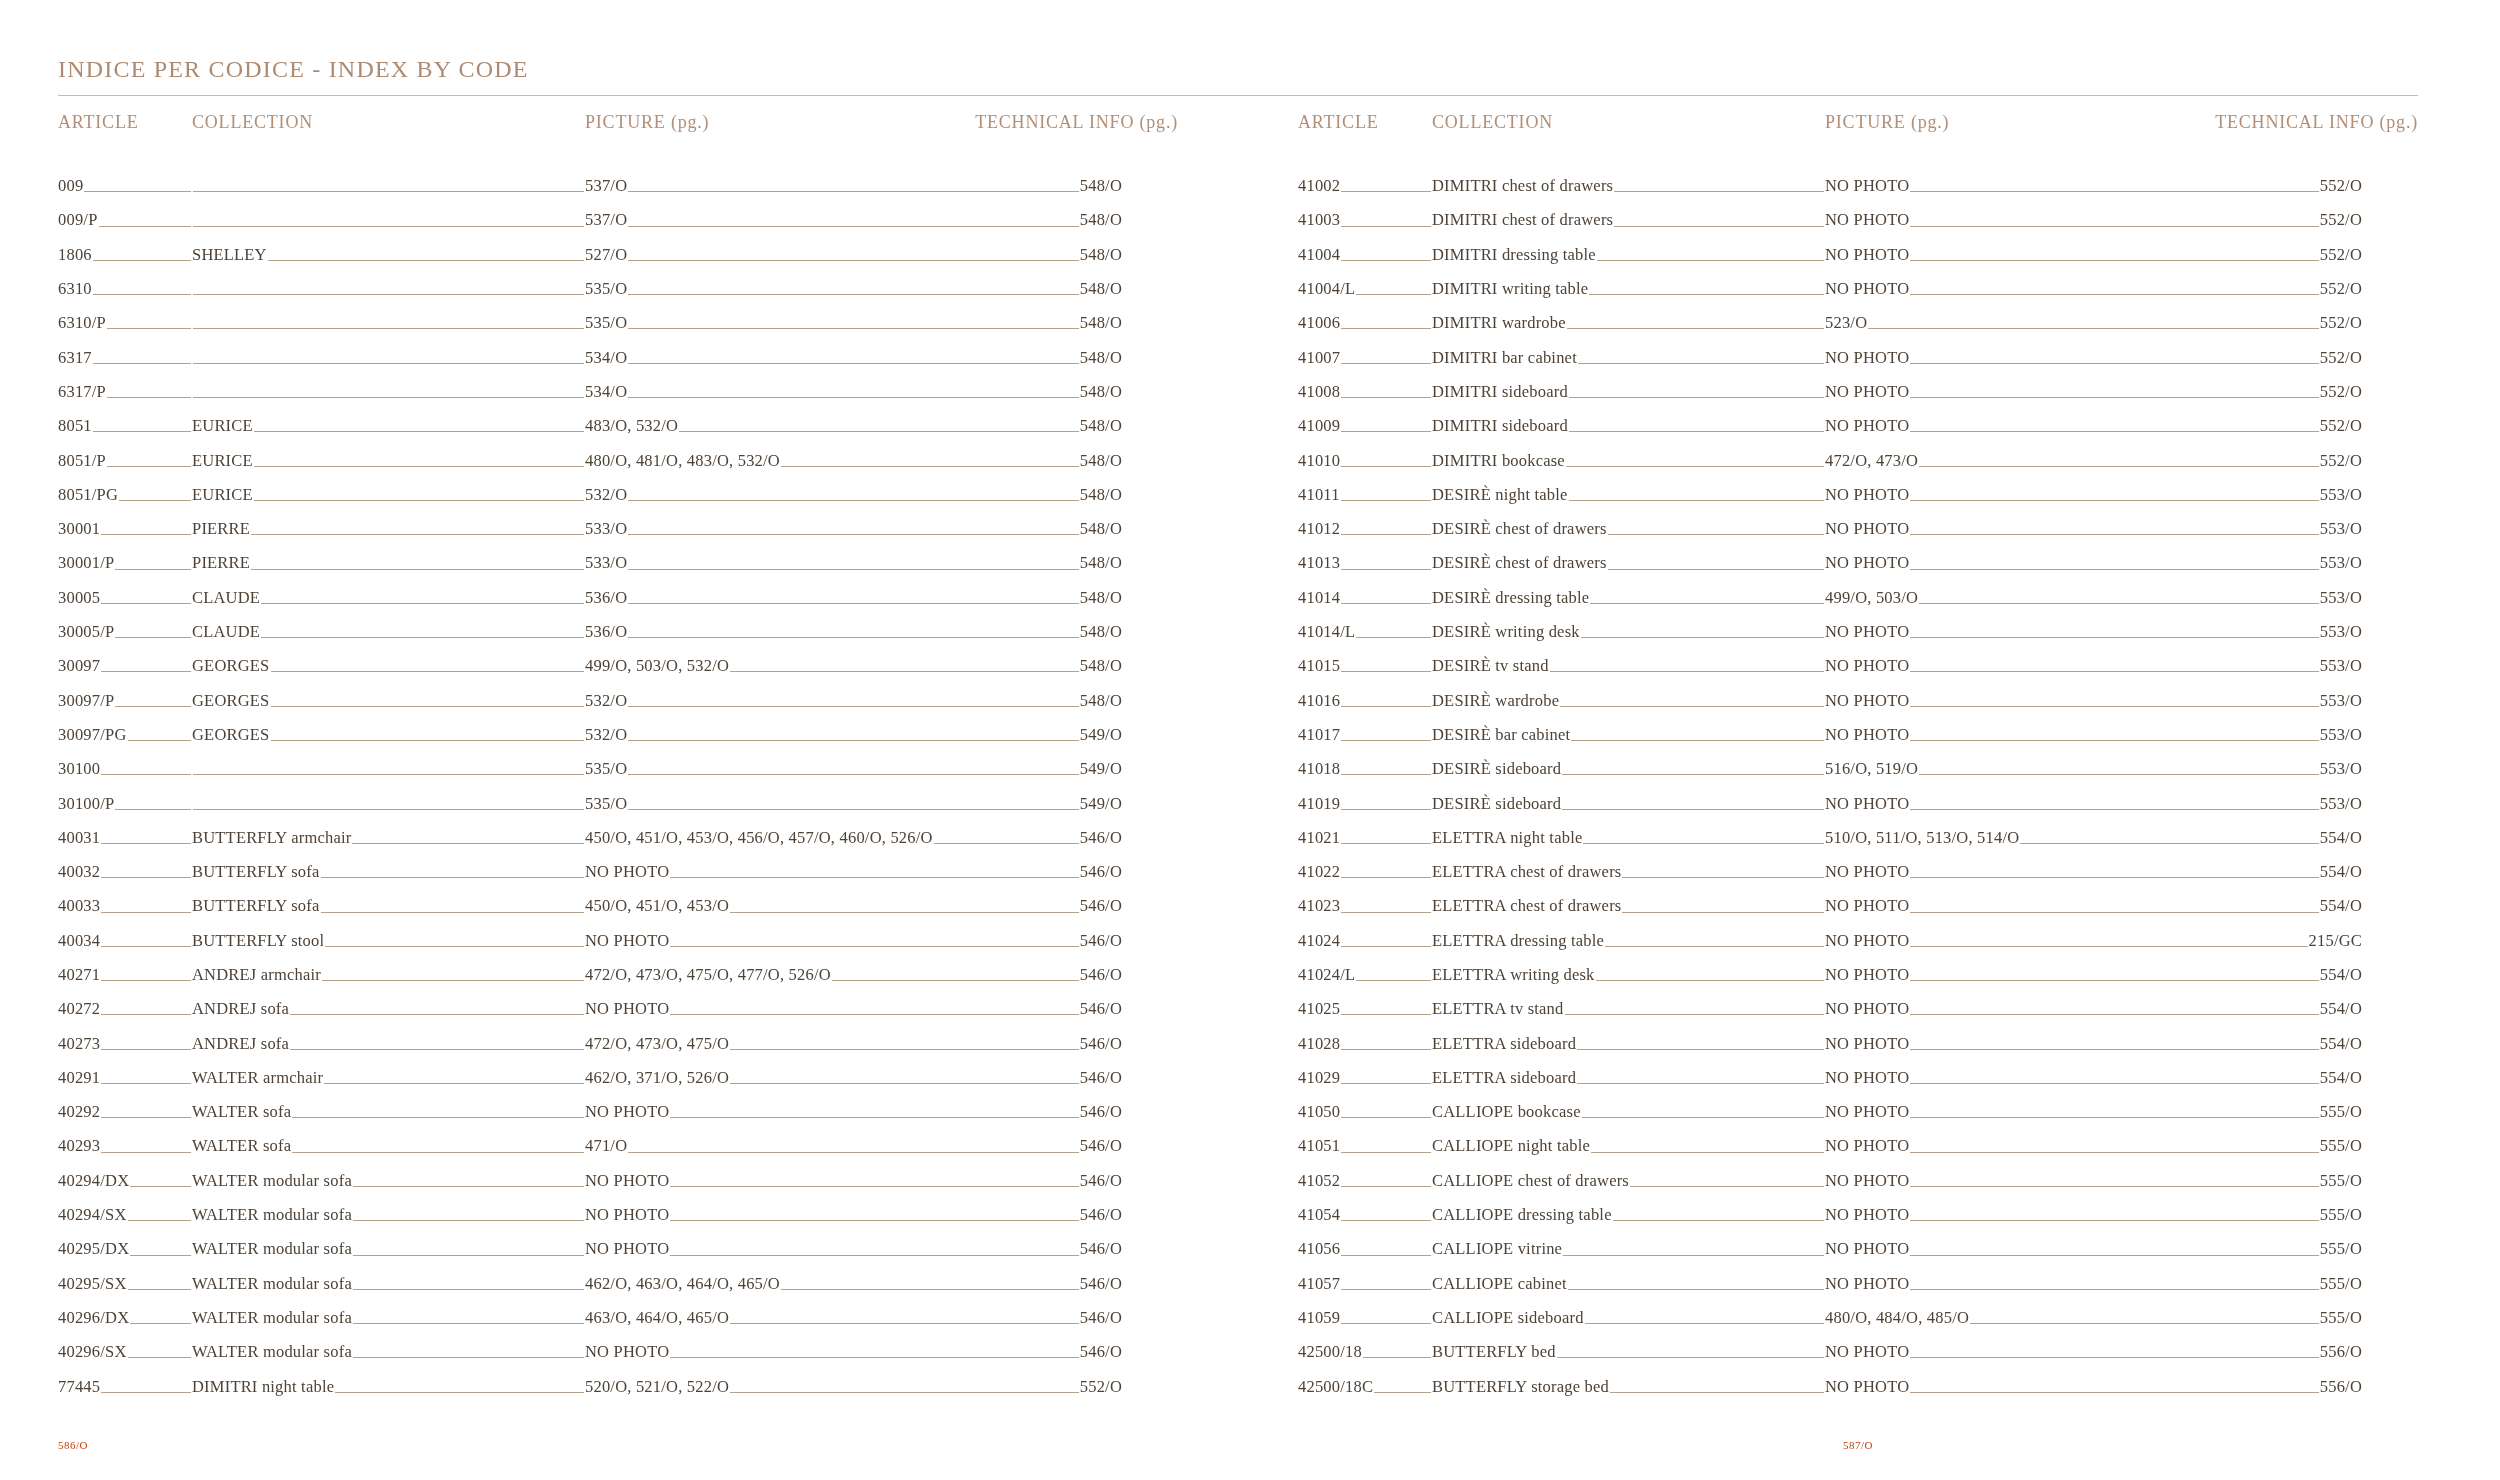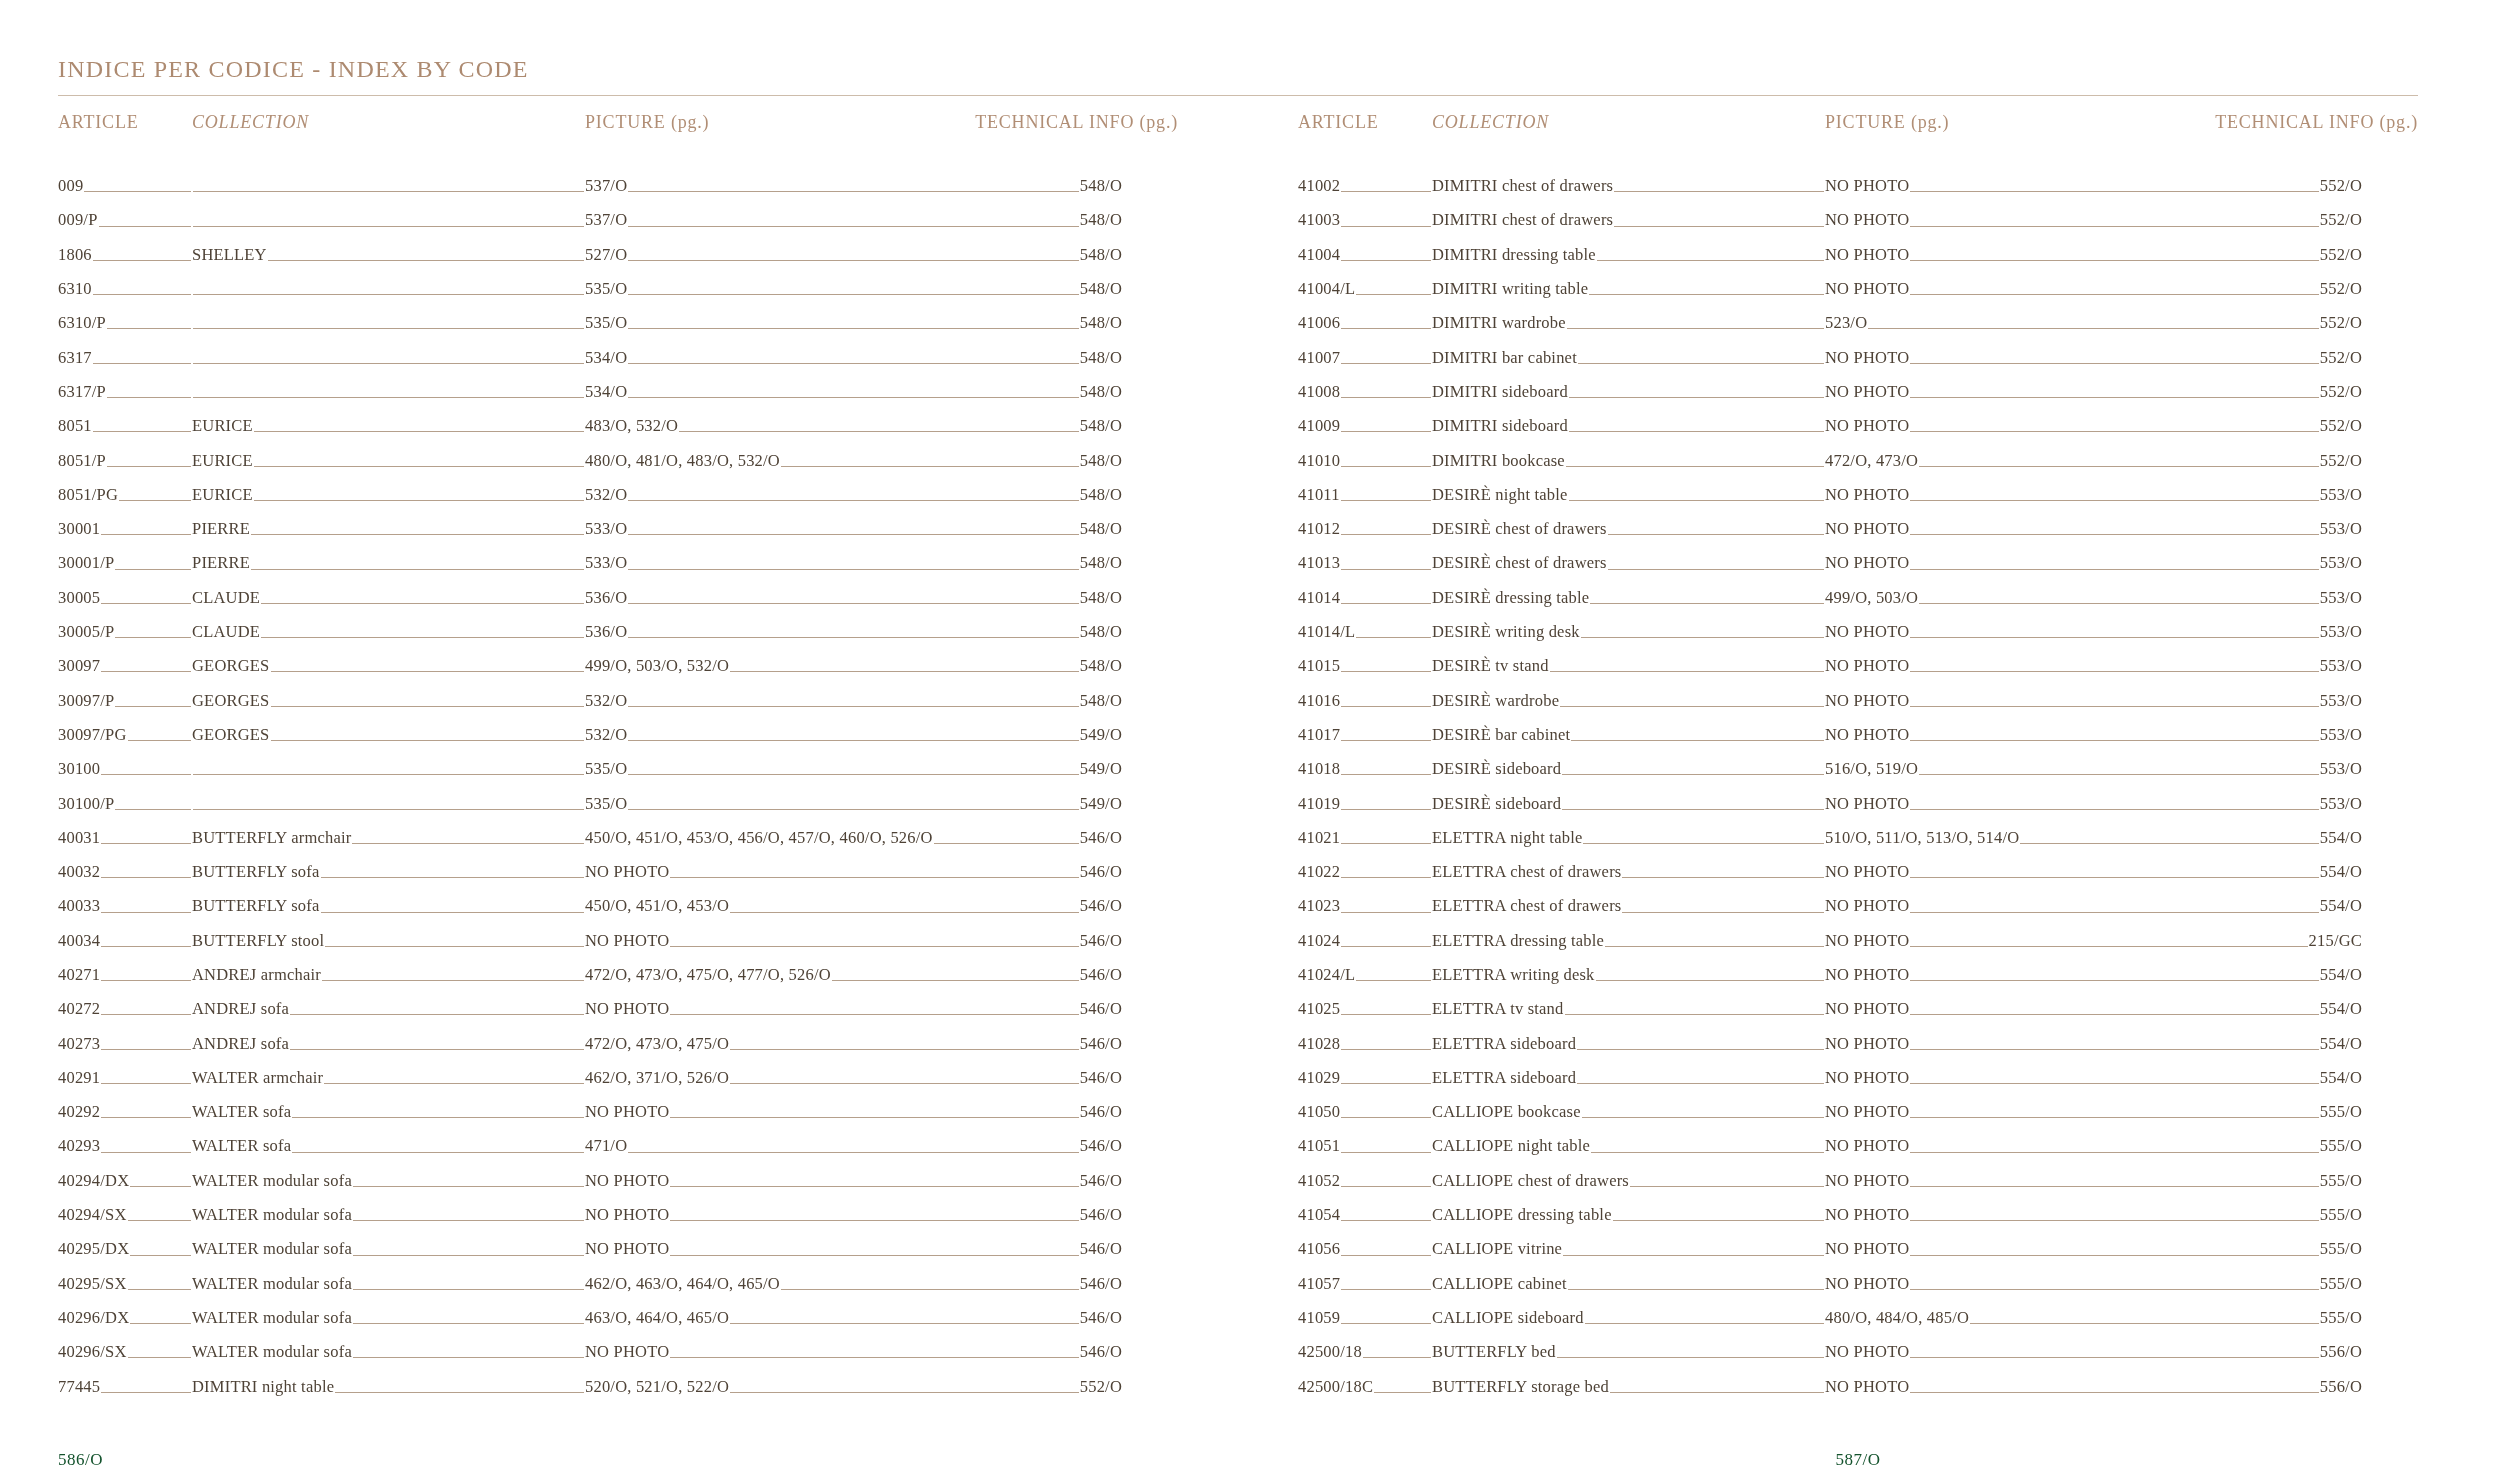--- a/index.html
+++ b/index.html
@@ -29,21 +29,21 @@
 
   .header-row {
     display: flex; align-items: baseline;
     height: 30px;
     font-size: 18px;
     color: #b18e75;
     letter-spacing: 0.8px;
     white-space: nowrap;
   }
   .h-article   { width: 134px; flex: none; }
-  .h-collection{ width: 393px; flex: none; font-style: italic; }
+  .h-collection{ width: 393px; flex: none; }
   .h-picture   { flex: 1 1 auto; }
   .h-tech      { flex: none; }
 
   .rows { margin-top: 6px; padding-right: 56px; }
   .row {
     display: flex;
     align-items: flex-end;
     height: 34.3px;
     font-size: 16.5px;
     letter-spacing: 0.2px;
@@ -56,23 +56,23 @@
   .picture    { flex: 1 1 auto; }
   .tech       { flex: none; }
   .leader {
     flex: 1 1 auto;
     min-width: 6px;
     border-bottom: 1px solid #b5a08c;
     margin: 0 1px 3px 1px;
     align-self: flex-end;
   }
   .page-number {
-    margin-top: 41px;
-    font-size: 17px;
-    color: #14532d;
+    margin-top: 30px;
+    font-size: 11px;
+    color: #c2410c;
     letter-spacing: 0.5px;
   }
   .page-number.right { text-align: center; }
 </style>
 </head>
 <body>
 
 <div class="spread">
 
   <h1 class="title">INDICE PER CODICE - INDEX BY CODE</h1>

